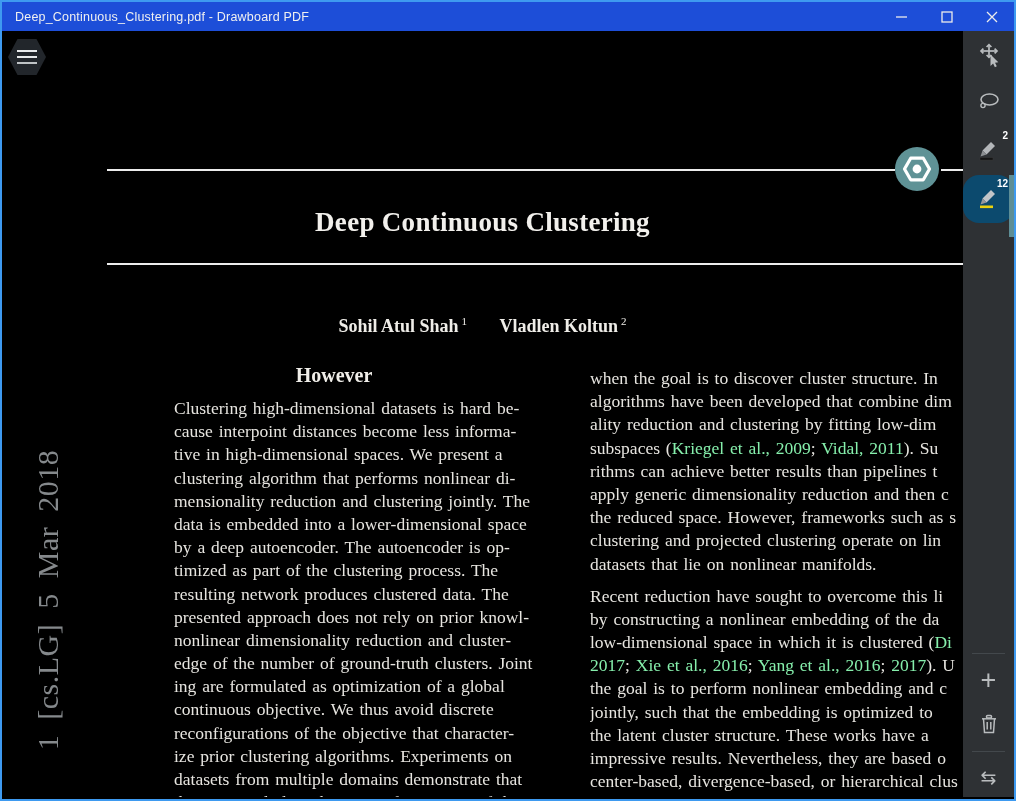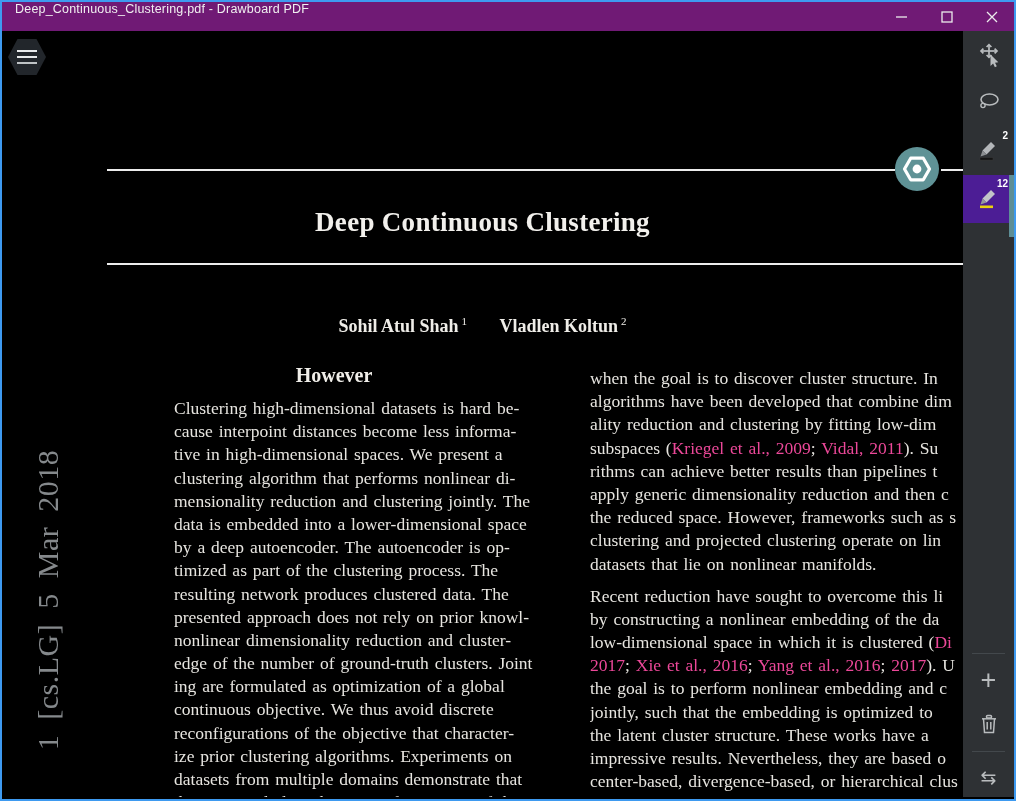--- a/index.html
+++ b/index.html
@@ -5,37 +5,37 @@
   * { margin:0; padding:0; box-sizing:border-box; }
   html,body { background:#000; }
   .window {
     position:relative; width:1016px; height:801px;
     border:2px solid #3e9af0; background:#000; overflow:hidden;
     font-family:"Liberation Sans","DejaVu Sans",sans-serif;
   }
   
   .titlebar {
     position:absolute; top:0; left:0; right:0; height:29px;
-    background:#701a75; display:flex; 
+    background:#1d4ed8; display:flex; align-items:center;
     color:#f0f0f0; font-size:12.5px;
   }
   .titlebar-title { padding-left:13px; letter-spacing:.2px; }
   .win-controls { position:absolute; right:0; top:0; height:29px; display:flex; }
   .win-btn { width:45px; height:29px; display:flex; align-items:center; justify-content:center; cursor:default; }
   .win-btn svg { display:block; }
   
   .sidebar {
     position:absolute; top:29px; right:0; width:51px; height:766px;
     background:#2e3134;
   }
   .tool {
     position:absolute; left:0; width:51px; height:48px;
     display:flex; align-items:center; justify-content:center;
   }
-  .tool.selected { background:#4c1d95; }
+  .tool.selected { background:#0c4a6e;border-radius:16px; }
   .tool .badge {
     position:absolute; top:3px; right:6px; color:#ffffff;
     font-size:10px; font-weight:bold;
   }
   .sb-divider { position:absolute; left:9px; right:9px; height:1px; background:#43484c; }
   .sb-action {
     position:absolute; left:0; width:51px; height:46px;
     display:flex; align-items:center; justify-content:center;
     color:#b9bcbe;
   }
@@ -68,21 +68,21 @@
   }
   .authors .author { margin:0 14px; }
   .authors sup { font-size:11px; font-weight:normal; margin-left:3px; }
   .abstract-heading {
     position:absolute; top:333px; left:143px; width:378px; text-align:center;
     color:#f0eee9; font-size:20px; font-weight:bold;
   }
   .col { position:absolute; overflow:hidden; color:#e7e5e0; font-size:17.5px; }
   .col .tline { height:23.2px; line-height:23.2px; white-space:nowrap; overflow:hidden; word-spacing:1.5px; }
   .col .gap { height:9px; }
-  .col .cite { color:#ec4899; }
+  .col .cite { color:#86efac; }
   .col-left  { top:366px; left:143px; width:379px; height:400px; height:401px;margin-left:29px; }
   .col-right { top:336px; left:588px; width:373px; height:431px; }
   .watermark {
     position:absolute; left:46px; top:569px; white-space:nowrap;
     transform:translate(-50%,-50%) rotate(-90deg);
     color:#85898c; font-size:30px; word-spacing:7px; letter-spacing:.5px;
   }
 </style>
 </head>
 <body>

